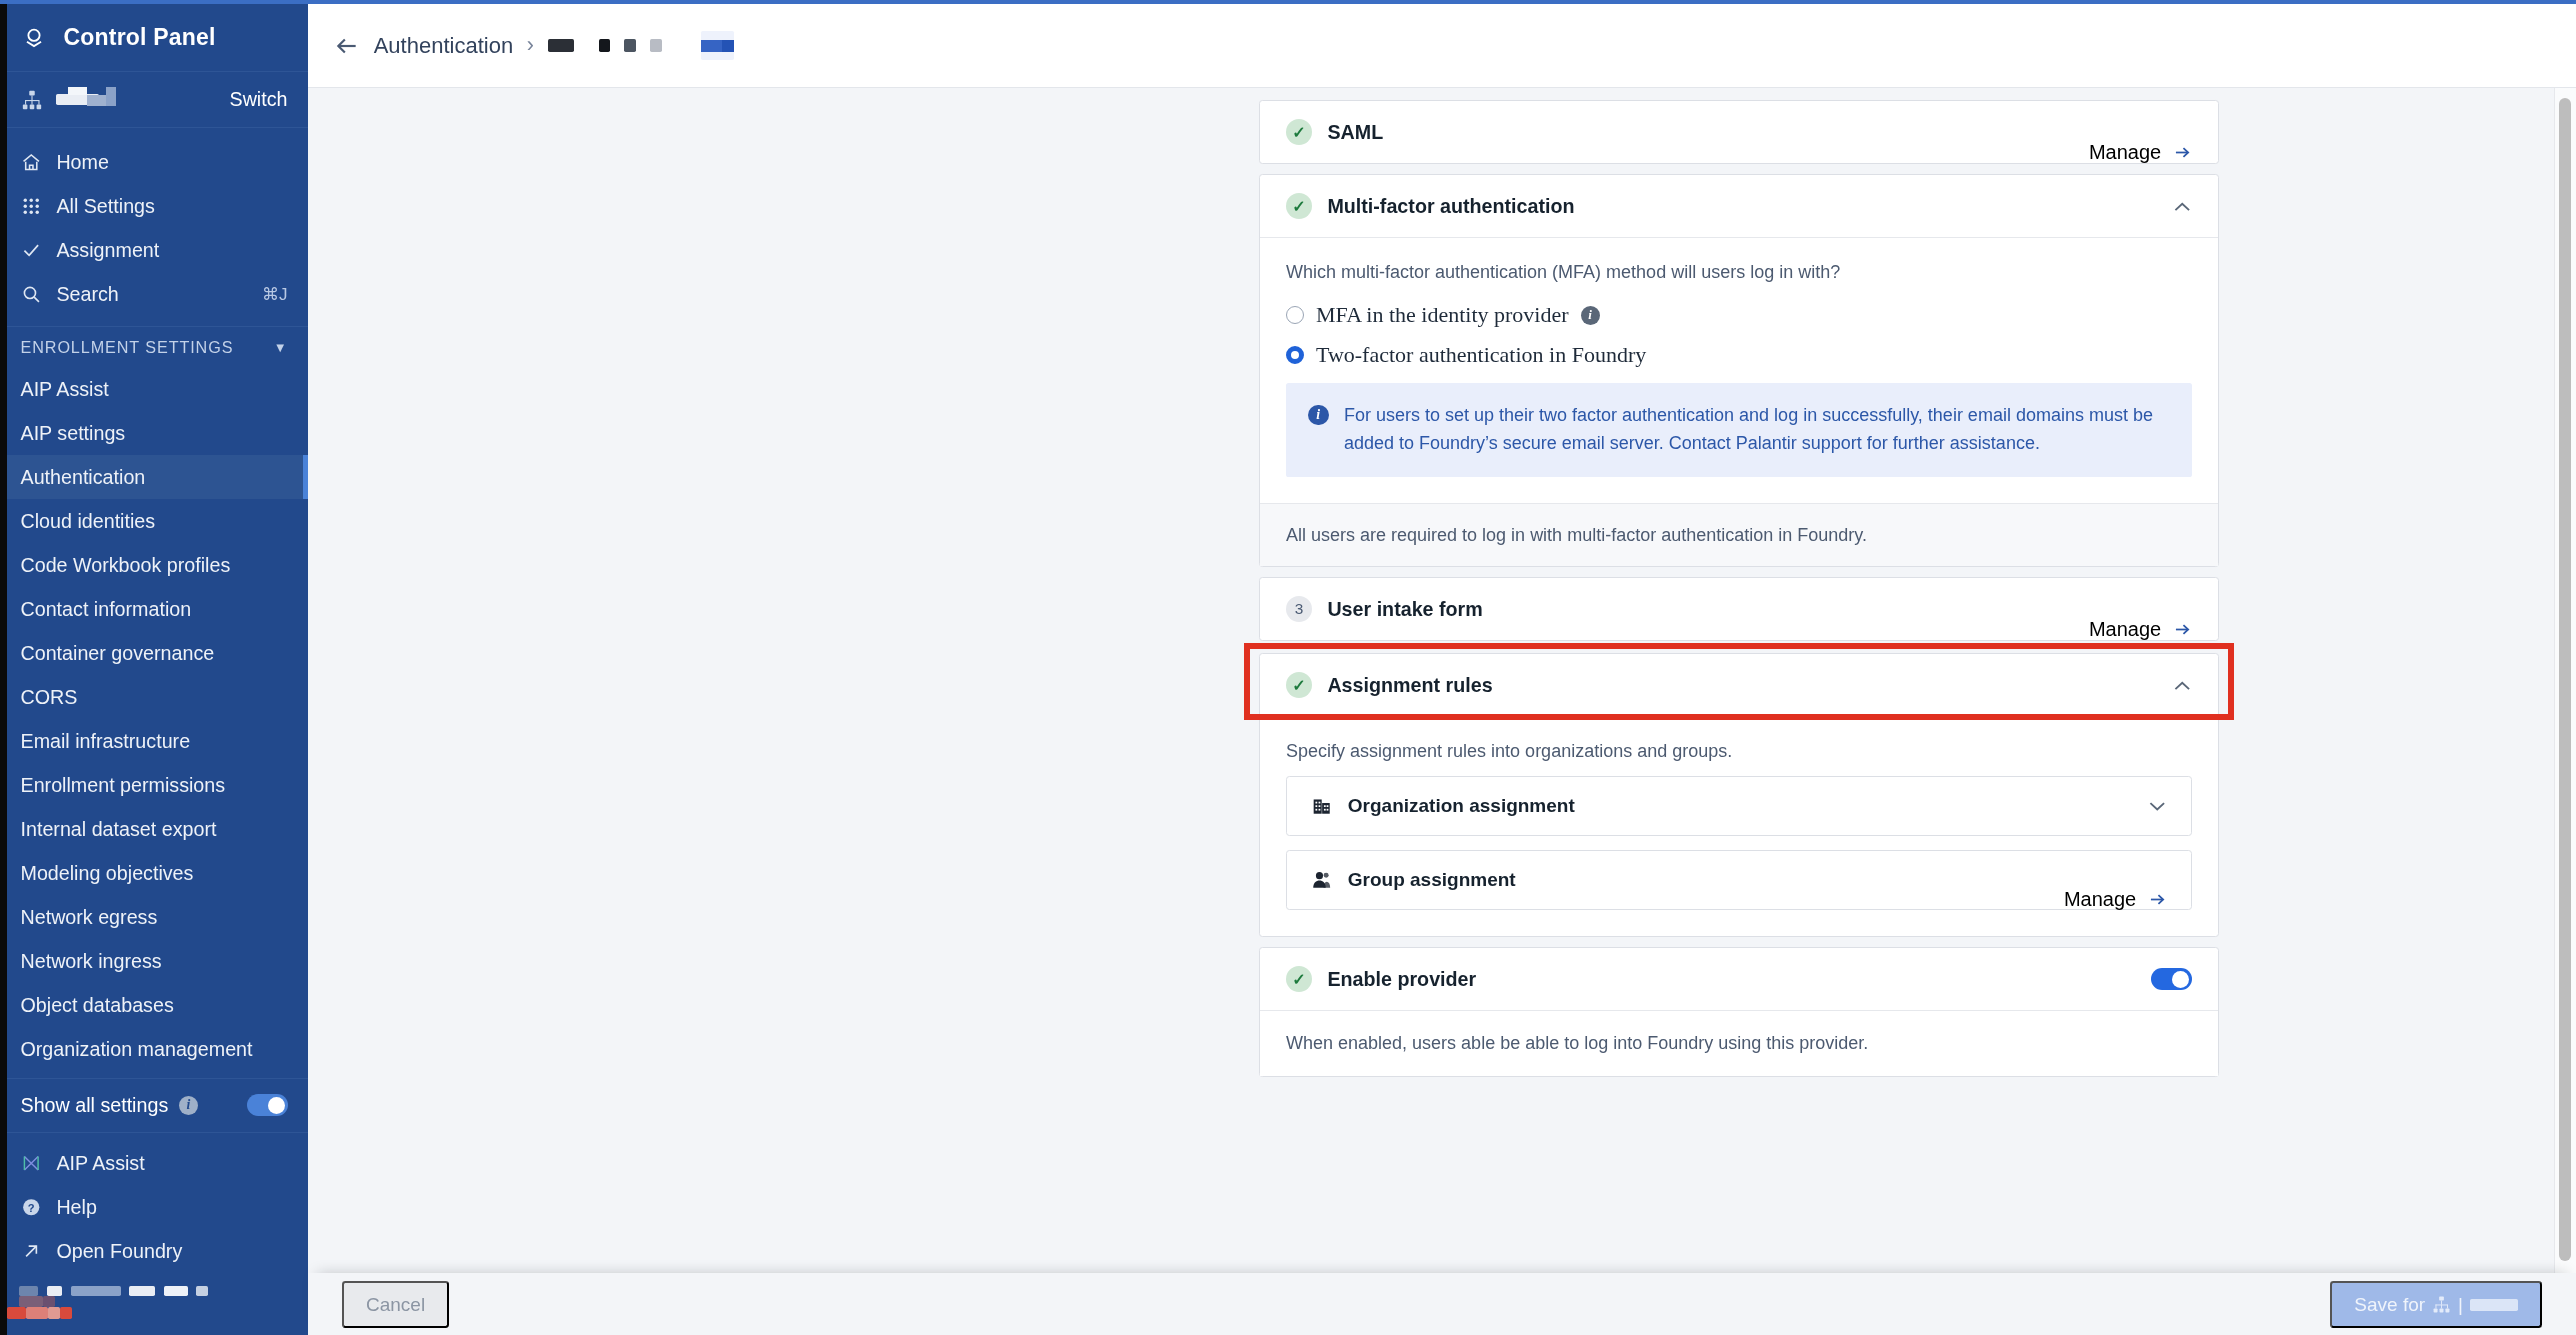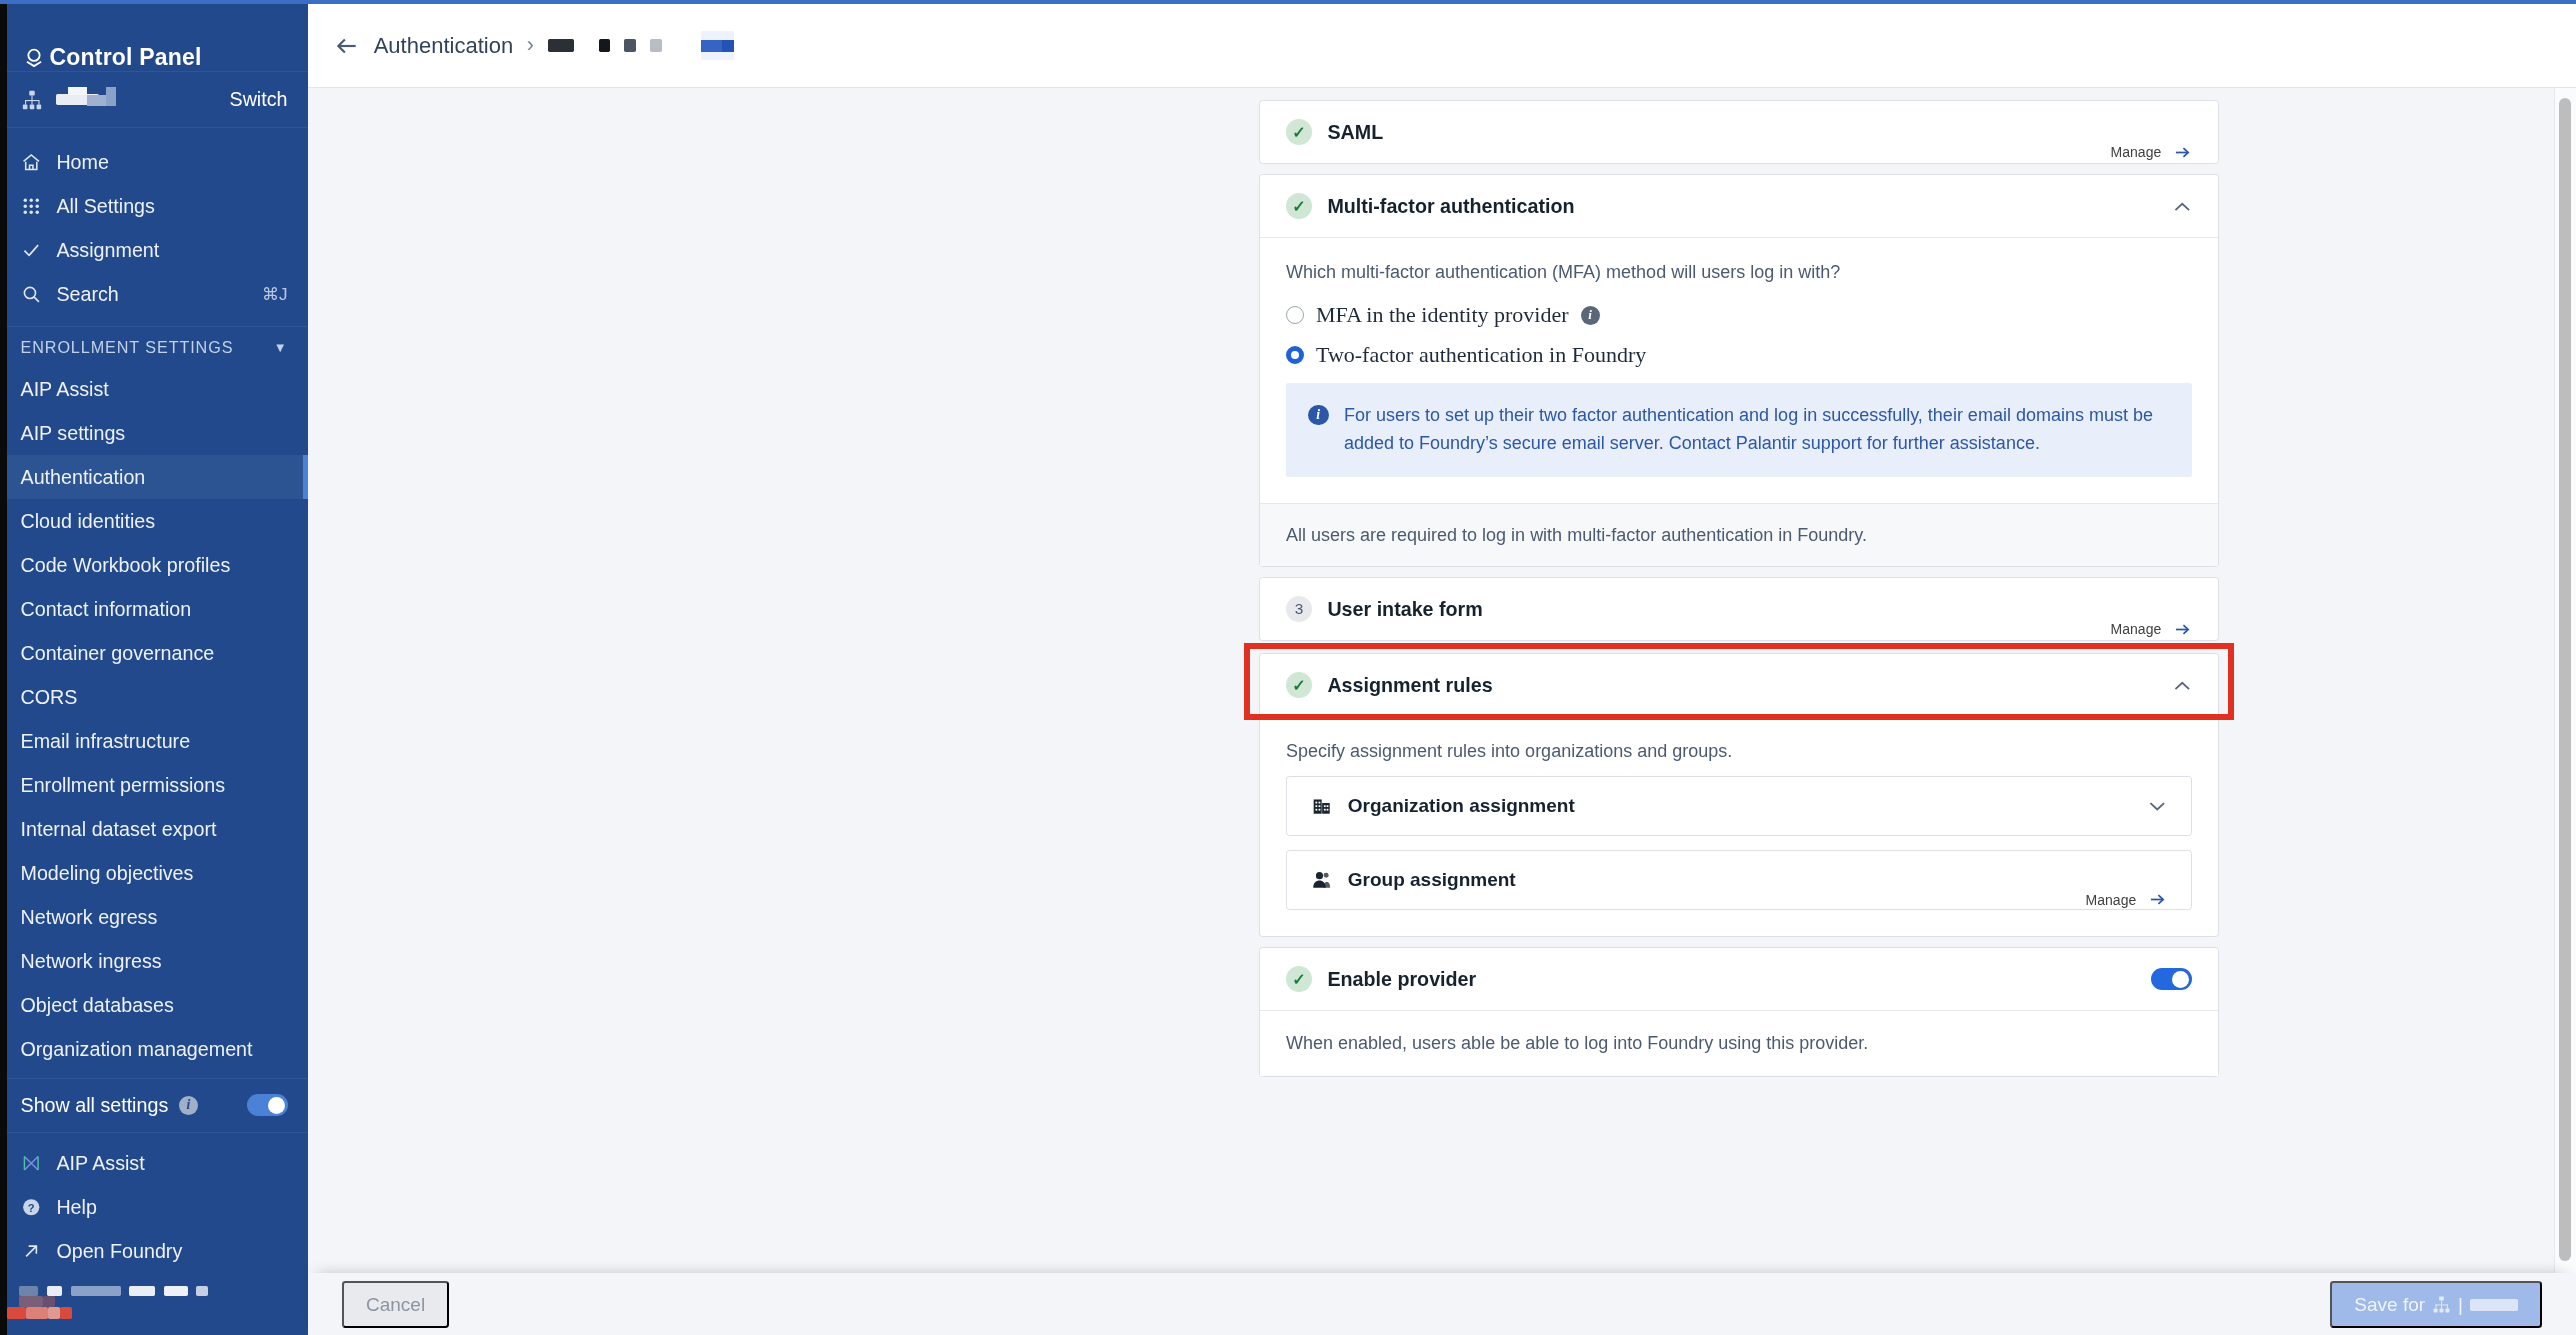--- a/index.html
+++ b/index.html
@@ -15,21 +15,21 @@
   .sidebar {
     width: 308px; height: 1336px;
     background: #22498c;
     color: #ffffff;
     display: flex; flex-direction: column;
     flex: 0 0 308px;
     position: relative;
     border-top: 4.3px solid #3b6ec4;
   }
   .sb-brand {
-    height: 68px; display: flex; align-items: flex-end; gap: 3px;
+    height: 68px; display: flex; align-items: center; gap: 17px;
     padding: 0 20.5px;
     border-bottom: 0.9px solid #2e5596;
   }
   .sb-brand-title { font-size: 23px; font-weight: bold; letter-spacing: 0.2px; color:#fff; }
   .sb-switch-row {
     height: 56px; display: flex; align-items: center; gap: 13.7px;
     padding: 0 20.5px;
     border-bottom: 0.9px solid #2e5596;
   }
   .redact { display: inline-block; border-radius: 1.7px; }
@@ -124,21 +124,21 @@
     display:inline-flex; align-items:center; justify-content:center;
     color:#1d7a3d; font-size: 16.2px; font-weight:bold;
   }
   .num-badge {
     width: 26px; height: 26px; border-radius: 50%; background:#e7e9ed;
     display:inline-flex; align-items:center; justify-content:center;
     color:#4a5a73; font-size: 15.4px;
   }
   .manage-link {
     margin-left:auto; display:flex; align-items:center; gap:10.3px;
-    color:#404040; font-size: 14px; margin-top: 40px;
+    color:#000000; font-size: 20px; margin-top: 40px;
   }
   .chev { margin-left:auto; color:#5a6778; font-size: 19px; line-height: 1; }
 
   .card-body { border-top: 0.9px solid #e6e8ec; padding: 24px 26px 26px 26px; }
   .body-q { font-size: 18px; color:#4c5a70; margin-bottom: 19px; }
   .radio-row { display:flex; align-items:center; gap: 12px; margin-bottom: 13.7px; }
   .radio {
     width: 18px; height: 18px; border-radius:50%;
     border: 1.7px solid #9aa5b5; background:#fff; flex:0 0 18px;
   }

